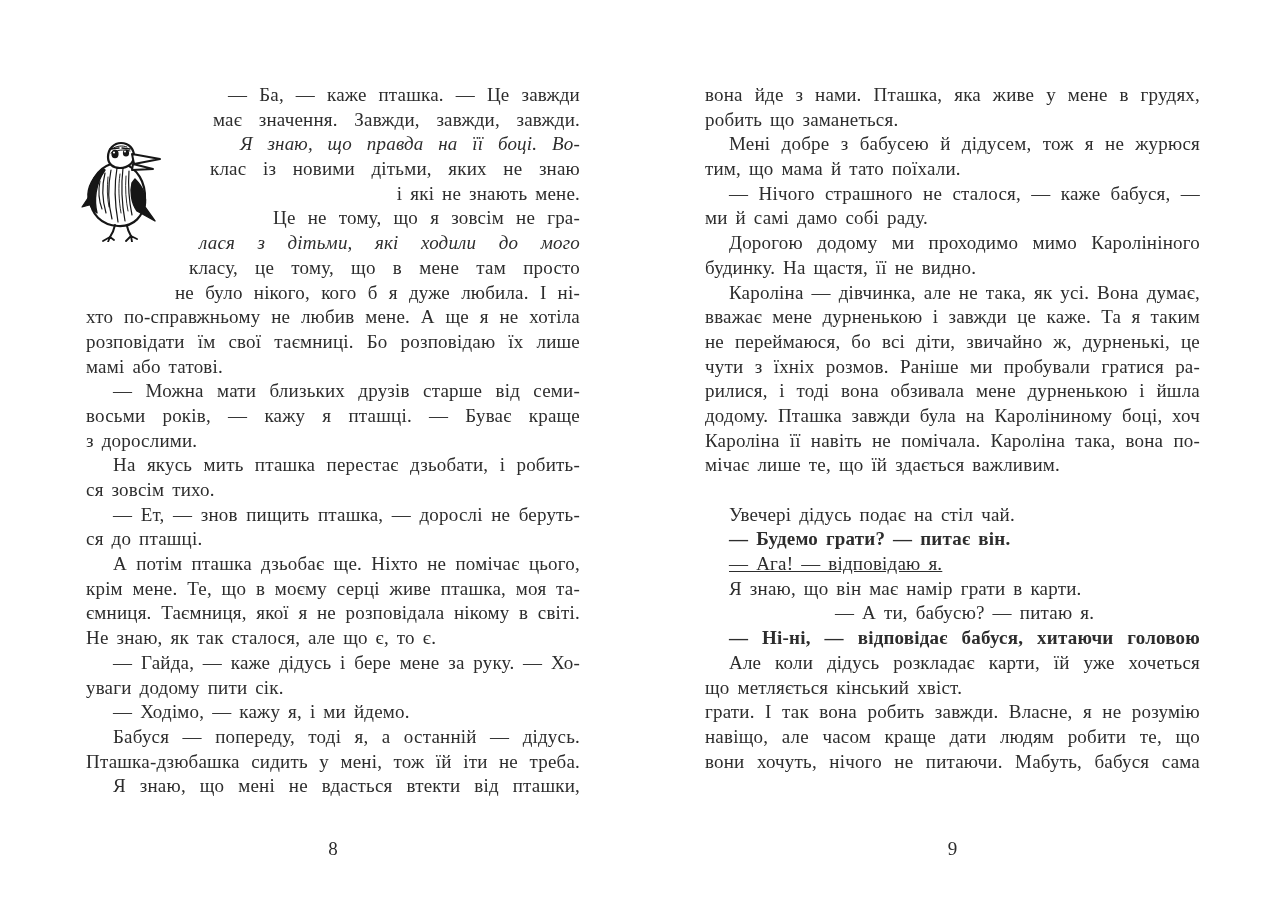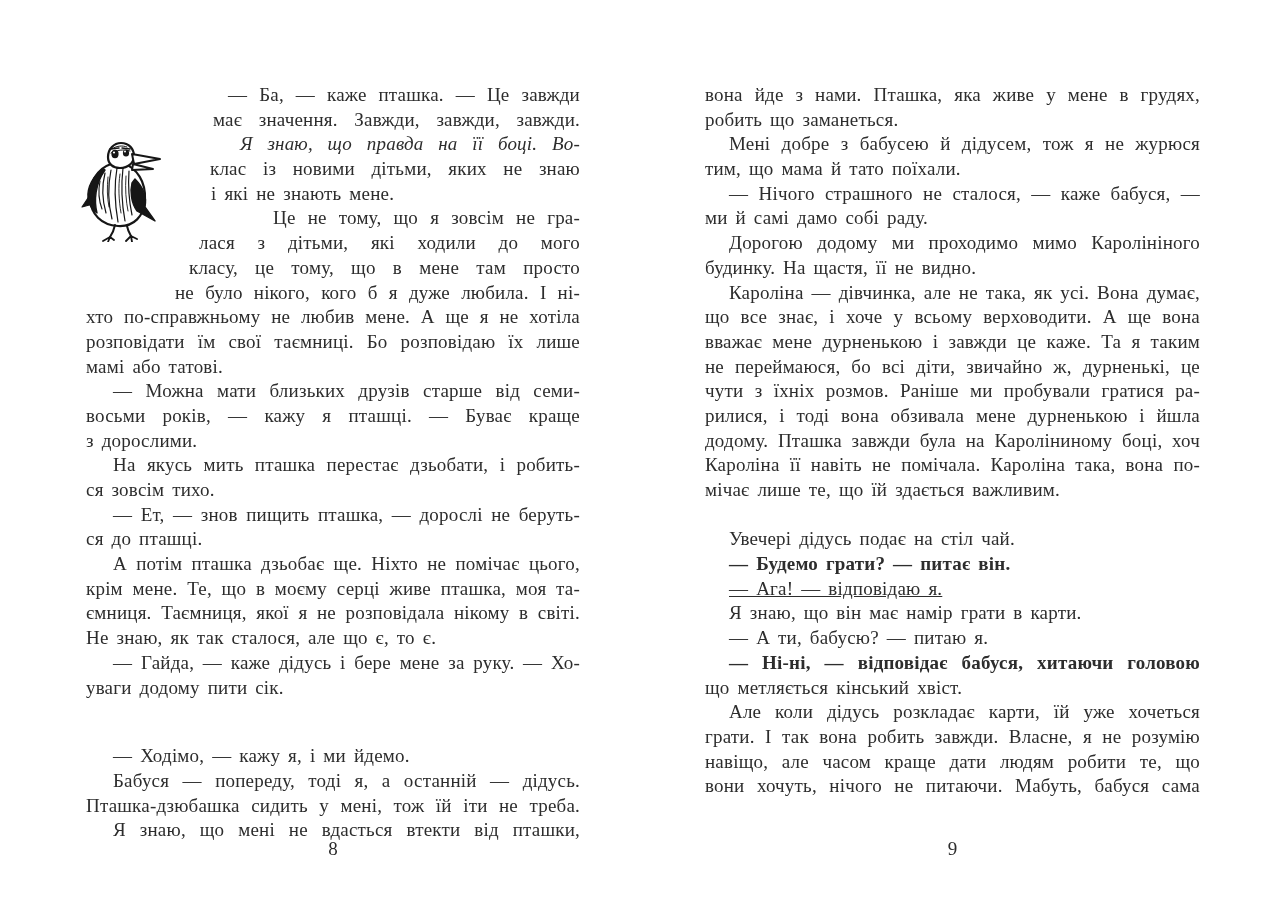--- a/index.html
+++ b/index.html
@@ -96,77 +96,76 @@
         <path d="M30,96 L23,100 M30,96 L28,101 M30,96 L34,99" stroke-width="1.8"></path>
         <path d="M51,95 L46,100 M51,95 L52,101 M51,95 L57,98" stroke-width="1.8"></path>
       </svg>
     </div>
 
     <div class="textcol left">
         <div class="line j" style="padding-left: 142px;">— Ба, — каже пташка. — Це завжди</div>
         <div class="line j" style="padding-left: 127px;">має значення. Завжди, завжди, завжди.</div>
         <div class="line j" style="padding-left: 154px; font-style: italic;">Я знаю, що правда на її боці. Во-</div>
         <div class="line j" style="padding-left: 124px;">клас із новими дітьми, яких не знаю</div>
-        <div class="line" style="padding-left: 125px;">і які не знають мене.</div>
+        <div class="line" style="padding-left: 125px; text-align: right;">і які не знають мене.</div>
         <div class="line j" style="padding-left: 187px;">Це не тому, що я зовсім не гра-</div>
-        <div class="line j" style="padding-left: 113px;">лася з дітьми, які ходили до мого</div>
+        <div class="line j" style="padding-left: 113px; font-style: italic;">лася з дітьми, які ходили до мого</div>
         <div class="line j" style="padding-left: 103px;">класу, це тому, що в мене там просто</div>
         <div class="line j" style="padding-left: 89px;">не було нікого, кого б я дуже любила. І ні-</div>
         <div class="line j">хто по-справжньому не любив мене. А ще я не хотіла</div>
         <div class="line j">розповідати їм свої таємниці. Бо розповідаю їх лише</div>
         <div class="line">мамі або татові.</div>
         <div class="line j" style="padding-left: 27px;">— Можна мати близьких друзів старше від семи-</div>
         <div class="line j">восьми років, — кажу я пташці. — Буває краще дружити</div>
         <div class="line">з дорослими.</div>
         <div class="line j" style="padding-left: 27px;">На якусь мить пташка перестає дзьобати, і робить-</div>
         <div class="line">ся зовсім тихо.</div>
         <div class="line j" style="padding-left: 27px;">— Ет, — знов пищить пташка, — дорослі не беруть-</div>
         <div class="line">ся до пташці.</div>
         <div class="line j" style="padding-left: 27px;">А потім пташка дзьобає ще. Ніхто не помічає цього,</div>
         <div class="line j">крім мене. Те, що в моєму серці живе пташка, моя та-</div>
         <div class="line j">ємниця. Таємниця, якої я не розповідала нікому в світі.</div>
         <div class="line">Не знаю, як так сталося, але що є, то є.</div>
         <div class="line j" style="padding-left: 27px;">— Гайда, — каже дідусь і бере мене за руку. — Хо-</div>
         <div class="line">уваги додому пити сік.</div>
-        <div class="line" style="padding-left: 27px; margin-top: 44px;">— Ходімо, — кажу я, і ми йдемо.</div>
+        <div class="line" style="padding-left: 27px;">— Ходімо, — кажу я, і ми йдемо.</div>
         <div class="line j" style="padding-left: 27px;">Бабуся — попереду, тоді я, а останній — дідусь.</div>
         <div class="line j">Пташка-дзюбашка сидить у мені, тож їй іти не треба.</div>
         <div class="line j" style="padding-left: 27px;">Я знаю, що мені не вдасться втекти від пташки,</div>
       </div>
 
     <div class="page-number left">8</div>
   </section>
 
   <section>
     <div class="textcol right">
         <div class="line j">вона йде з нами. Пташка, яка живе у мене в грудях,</div>
         <div class="line">робить що заманеться.</div>
         <div class="line j" style="padding-left: 24px;">Мені добре з бабусею й дідусем, тож я не журюся</div>
         <div class="line">тим, що мама й тато поїхали.</div>
         <div class="line j" style="padding-left: 24px;">— Нічого страшного не сталося, — каже бабуся, —</div>
         <div class="line">ми й самі дамо собі раду.</div>
         <div class="line j" style="padding-left: 24px;">Дорогою додому ми проходимо мимо Каролініного</div>
         <div class="line">будинку. На щастя, її не видно.</div>
         <div class="line j" style="padding-left: 24px;">Кароліна — дівчинка, але не така, як усі. Вона думає,</div>
-        <div class="line j">що все знає, і хоче у всьому верховодити. А ще вона</div>
         <div class="line j">вважає мене дурненькою і завжди це каже. Та я таким</div>
         <div class="line j">не переймаюся, бо всі діти, звичайно ж, дурненькі, це</div>
         <div class="line j">чути з їхніх розмов. Раніше ми пробували гратися ра-</div>
         <div class="line j">рилися, і тоді вона обзивала мене дурненькою і йшла</div>
         <div class="line j">додому. Пташка завжди була на Кароліниному боці, хоч</div>
         <div class="line j">Кароліна її навіть не помічала. Кароліна така, вона по-</div>
         <div class="line">мічає лише те, що їй здається важливим.</div>
         <div class="line" style="padding-left: 24px; margin-top: 24.7px;">Увечері дідусь подає на стіл чай.</div>
         <div class="line" style="padding-left: 24px; font-weight: bold;">— Будемо грати? — питає він.</div>
         <div class="line" style="padding-left: 24px; text-decoration: underline;">— Ага! — відповідаю я.</div>
         <div class="line" style="padding-left: 24px;">Я знаю, що він має намір грати в карти.</div>
-        <div class="line" style="padding-left: 24px;">— А ти, бабусю? — питаю я.</div>
+        <div class="line" style="padding-left: 24px; text-align: center;">— А ти, бабусю? — питаю я.</div>
         <div class="line j" style="padding-left: 24px; font-weight: bold;">— Ні-ні, — відповідає бабуся, хитаючи головою так,</div>
+        <div class="line j" style="padding-left: 24px;">Але коли дідусь розкладає карти, їй уже хочеться</div>
         <div class="line">що метляється кінський хвіст.</div>
-        <div class="line j" style="padding-left: 24px;">Але коли дідусь розкладає карти, їй уже хочеться</div>
         <div class="line j">грати. І так вона робить завжди. Власне, я не розумію</div>
         <div class="line j">навіщо, але часом краще дати людям робити те, що</div>
         <div class="line j">вони хочуть, нічого не питаючи. Мабуть, бабуся сама</div>
       </div>
 
     <div class="page-number right">9</div>
   </section>
 
 </div>
 

